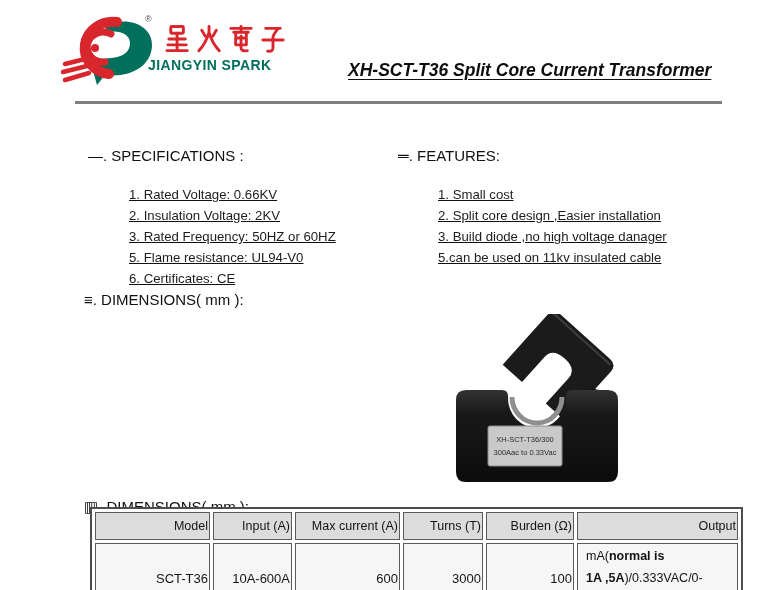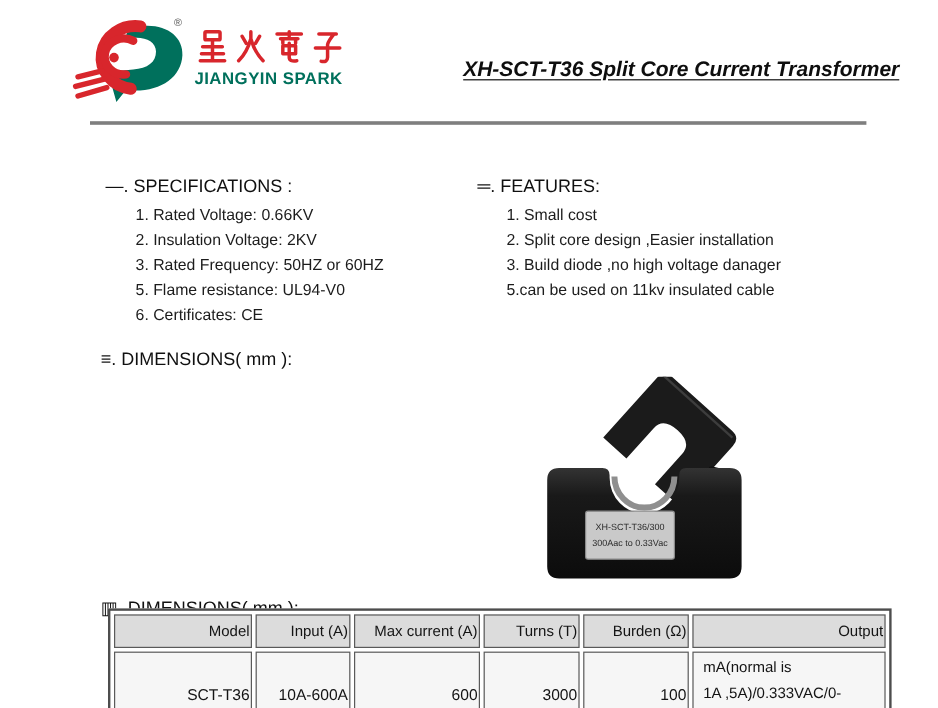--- a/index.html
+++ b/index.html
@@ -12,35 +12,35 @@
   
   .brand-latin{font-size:14px;font-weight:bold;letter-spacing:.4px;color:#00705c;}
   .reg-mark{font-size:9px;color:#555;}
   .doc-title{
     font-size:17.5px;font-style:italic;font-weight:600;color:#0e0e0e;
     text-decoration:underline;text-underline-offset:3px;white-space:nowrap;
   }
   .rule{background:#7f7f7f;height:2.5px;}
   
   .sec-heading{font-size:15px;color:#101010;white-space:nowrap;}
-  ul.plain{list-style:none;margin:0;padding:0;}
+  ul.plain{list-style:none;margin:16px;padding:0;text-decoration:underline;}
   ul.plain li{font-size:13.2px;line-height:21px;color:#1c1c1c;white-space:nowrap;}
   
   table.ratings{
     border-collapse:separate;border-spacing:3px;background:#fff;
     border:2px solid #4d4d4d;table-layout:fixed;width:638px;
   }
   table.ratings td{
     border:1px solid #5a5a5a;text-align:right;vertical-align:middle;
     font-size:13px;color:#141414;overflow:hidden;
   }
   table.ratings tr.head td{background:#dcdcdc;height:24px;font-size:12.5px;}
   table.ratings tr.body td{background:#f6f6f6;height:40px;}
   table.ratings td.out{text-align:left;padding:2px 8px;font-size:12.5px;line-height:1.75;}
-  table.ratings td.out b{font-weight:normal;}
+  table.ratings td.out b{font-weight:bold;}
 </style>
 </head>
 <body>
 
 <div class="page">
 
   <svg class="abs" style="left:58px;top:14px;" width="102" height="74" viewBox="0 0 100 74">
     <path d="M48 10 C74 2 94 14 93 32 C92 52 72 64 46 61 L38 71 L31 46 L52 44
              C64 43 71 38 71 29 C71 19 58 15 45 19 Z" fill="#00705c"></path>
     <g fill="none" stroke="#d8262c" stroke-linecap="round">
@@ -65,23 +65,23 @@
       <g transform="translate(66,0)">
         <path d="M3 4 H24 M13.5 2 V6 M6 8 H21 M8 8 V12 M19 8 V12"></path>
         <path d="M8 14 H19 V21 H8 Z M13.5 12 V24 Q13.5 28 20 27"></path>
       </g>
       <g transform="translate(99,0)">
         <path d="M6 4 H21 M19 4 Q14 10 13.5 13 M13.5 13 V24 Q13.5 28.5 8 27.5 M3 16 H24"></path>
       </g>
     </g>
   </svg>
 
-  <div class="abs brand-latin" style="left:162px;top:57px;">JIANGYIN SPARK</div>
+  <div class="abs brand-latin" style="left:148px;top:57px;">JIANGYIN SPARK</div>
 
-  <div class="abs doc-title" style="left:348px;top:47px;margin-left:38px;">XH-SCT-T36 Split Core Current Transformer</div>
+  <div class="abs doc-title" style="left:348px;top:60px;">XH-SCT-T36 Split Core Current Transformer</div>
 
   <div class="abs rule" style="left:75px;top:101px;width:647px;"></div>
 
   <div class="abs sec-heading" style="left:88px;top:147px;">—. SPECIFICATIONS : </div>
   <ul class="plain abs" style="left:113px;top:168px;">
     <li>1. Rated Voltage: 0.66KV</li>
     <li>2. Insulation Voltage: 2KV</li>
     <li>3. Rated Frequency: 50HZ or 60HZ</li>
     <li>5. Flame resistance: UL94-V0</li>
     <li>6. Certificates: CE</li>

